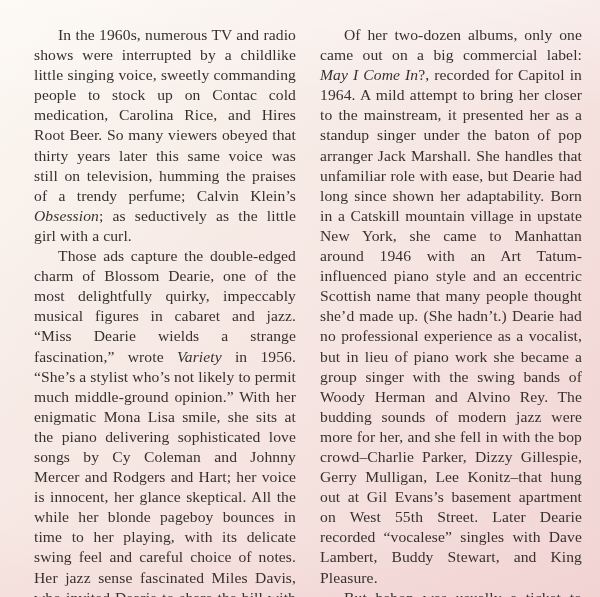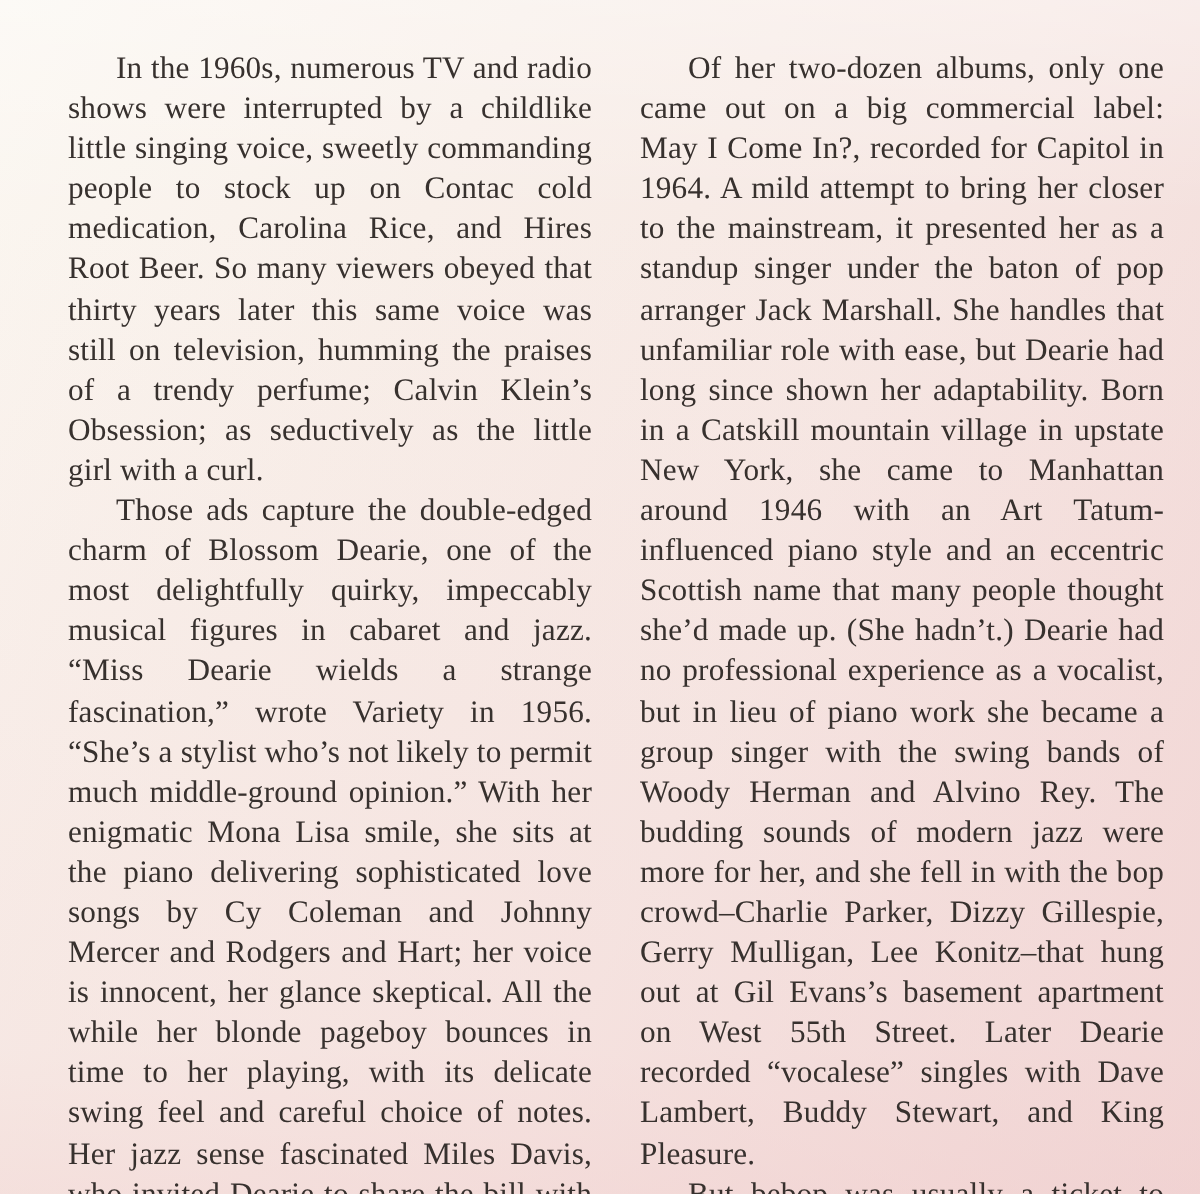--- a/index.html
+++ b/index.html
@@ -30,20 +30,21 @@
     text-align: justify;
     font-size: 15.6px;
     line-height: 20.1px;
     letter-spacing: 0.1px;
   }
   .column p {
     margin: 0;
     text-indent: 24px;
   }
   .ital {
+    font-style: italic;
   }
 </style>
 </head>
 <body>
 
 <div class="page">
   <div class="columns">
     <div class="column">
         <p><span>In the 1960s, numerous TV and radio shows were interrupted by a childlike little singing voice, sweetly commanding people to stock up on Contac cold medication, Carolina Rice, and Hires Root Beer. So many viewers obeyed that thirty years later this same voice was still on television, humming the praises of a trendy perfume; Calvin Klein’s </span><span class="ital">Obsession</span><span>; as seductively as the little girl with a curl.</span></p>
         <p><span>Those ads capture the double-edged charm of Blossom Dearie, one of the most delightfully quirky, impeccably musical figures in cabaret and jazz. “Miss Dearie wields a strange fascination,” wrote </span><span class="ital">Variety</span><span> in 1956. “She’s a stylist who’s not likely to permit much middle-ground opinion.” With her enigmatic Mona Lisa smile, she sits at the piano delivering sophisticated love songs by Cy Coleman and Johnny Mercer and Rodgers and Hart; her voice is innocent, her glance skeptical. All the while her blonde pageboy bounces in time to her playing, with its delicate swing feel and careful choice of notes. Her jazz sense fascinated Miles Davis, who invited Dearie to share the bill with him five times at New York’s Village Vanguard.  “I call myself a jazz singer because of the rhythmic feeling; even though I seem to be singing straight,” she once said. “It’s my musicianship that is more important than my voice.”</span></p>

